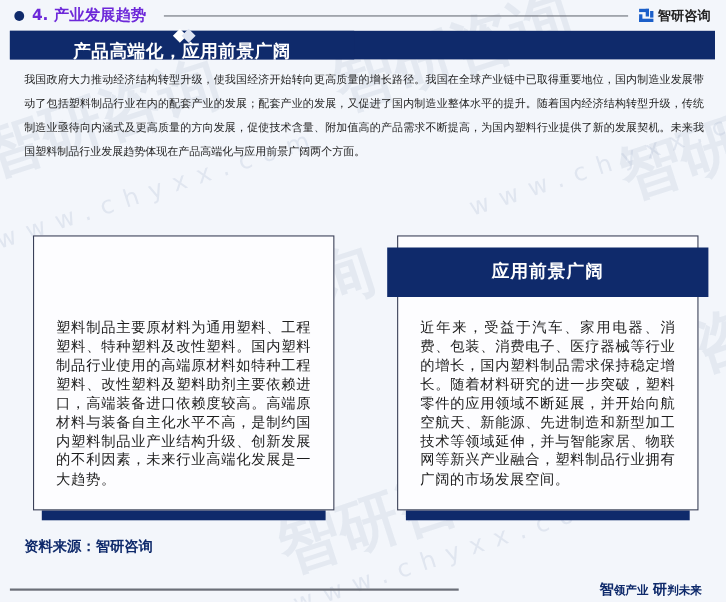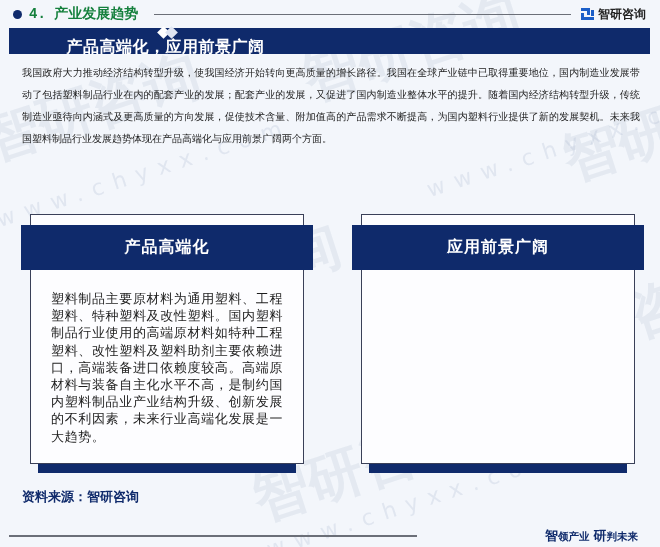--- a/index.html
+++ b/index.html
@@ -25,21 +25,21 @@
   }
   .top-bar {
     position: absolute; left: 0; top: 0; width: 660px; height: 28px;
     display: flex; align-items: center;
   }
   .bullet-dot {
     width: 9px; height: 9px; border-radius: 50%; background: #0f2a6b;
     margin-left: 13px; margin-right: 7px;
   }
   .section-label {
-    font-size: 14px; font-weight: bold; color: #15803d; white-space: nowrap; font-family: Liberation Mono, monospace;
+    font-size: 14px; font-weight: bold; color: #6d28d9; white-space: nowrap;
   }
   .top-line {
     flex: 1; height: 1px; background: #6b6f78; margin: 0 10px 0 16px;
   }
   .brand {
     display: flex; align-items: center; margin-right: 14px;
   }
   .brand-logo {
     width: 13px; height: 12px; position: relative; margin-right: 4px;
   }
@@ -144,32 +144,30 @@
     <div class="diamond d2"></div>
   </div>
   <div class="title-text">产品高端化，应用前景广阔</div>
 </div>
 
 <p class="intro">我国政府大力推动经济结构转型升级，使我国经济开始转向更高质量的增长路径。我国在全球产业链中已取得重要地位，国内制造业发展带动了包括塑料制品行业在内的配套产业的发展；配套产业的发展，又促进了国内制造业整体水平的提升。随着国内经济结构转型升级，传统制造业亟待向内涵式及更高质量的方向发展，促使技术含量、附加值高的产品需求不断提高，为国内塑料行业提供了新的发展契机。未来我国塑料制品行业发展趋势体现在产品高端化与应用前景广阔两个方面。</p>
 
 <div class="card" style="left:30px;">
   <div class="card-shadow" style="width:258px; left:8px;"></div>
   <div class="card-box"></div>
-  <div class="card-head">
-    <div class="card-head-text">产品高端化</div>
-  </div>
   <div class="card-body">塑料制品主要原材料为通用塑料、工程塑料、特种塑料及改性塑料。国内塑料制品行业使用的高端原材料如特种工程塑料、改性塑料及塑料助剂主要依赖进口，高端装备进口依赖度较高。高端原材料与装备自主化水平不高，是制约国内塑料制品业产业结构升级、创新发展的不利因素，未来行业高端化发展是一大趋势。</div>
 </div>
 
 <div class="card" style="left:361px;padding-left:23px;">
   <div class="card-shadow" style="width:258px; left:8px;"></div>
   <div class="card-box"></div>
   <div class="card-head">
     <div class="card-head-text">应用前景广阔</div>
   </div>
+  <div class="card-body">近年来，受益于汽车、家用电器、消费、包装、消费电子、医疗器械等行业的增长，国内塑料制品需求保持稳定增长。随着材料研究的进一步突破，塑料零件的应用领域不断延展，并开始向航空航天、新能源、先进制造和新型加工技术等领域延伸，并与智能家居、物联网等新兴产业融合，塑料制品行业拥有广阔的市场发展空间。</div>
 </div>
 
 <div class="source">资料来源：智研咨询</div>
 <div class="bottom-line"></div>
 <div class="slogan">
   <span class="big">智</span>
   <span class="small">领产业</span>
   <span class="big">研</span>
   <span class="small">判未来</span>
 </div>

